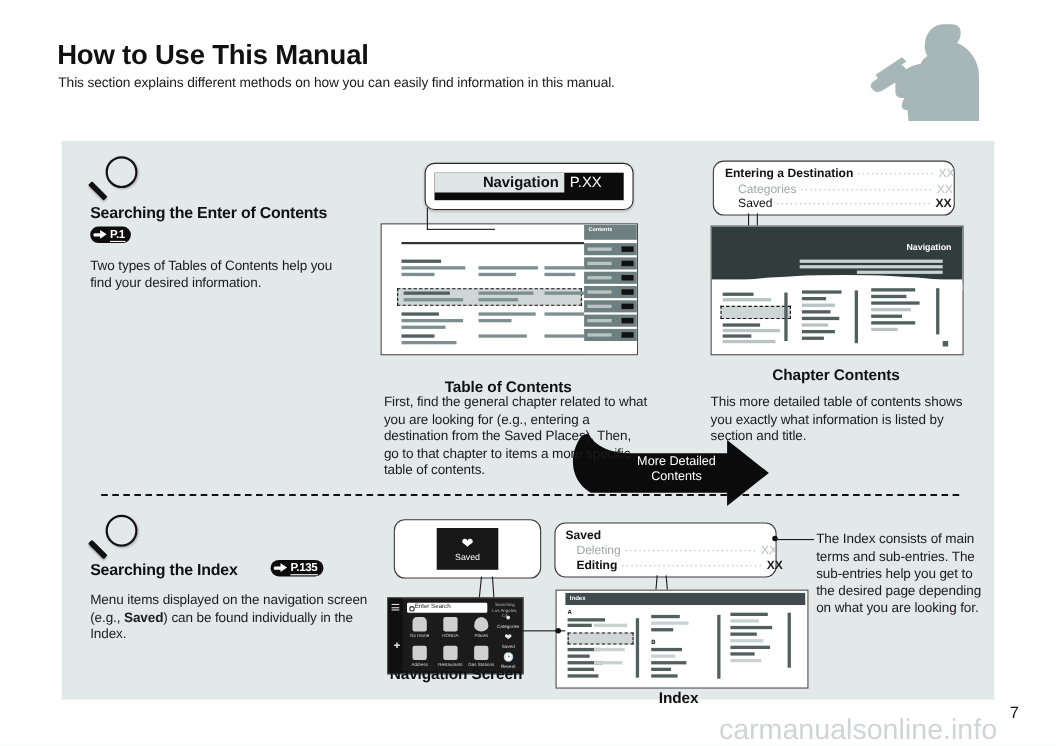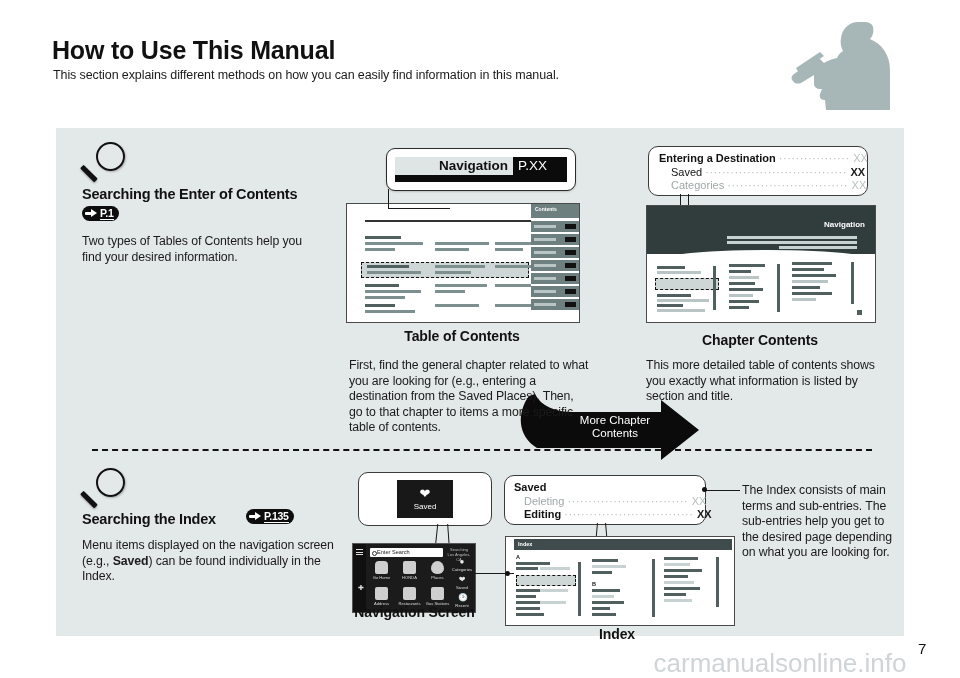--- a/index.html
+++ b/index.html
@@ -351,41 +351,41 @@
     </div>
 
     <div class="ln" style="left:332px;top:61px;width:1.4px;height:20px;"></div>
     <div class="ln" style="left:332px;top:80px;width:62px;height:1.4px;"></div>
 
     <div class="blackarrow">
       <svg viewBox="0 0 190 72" width="190" height="72">
         <path fill="#0b0b0b" d="M18 6 C6 22 6 46 26 58 L150 58 L150 70 L188 40 L150 10 L150 22 L62 22 C44 22 30 16 24 4 Z"></path>
       </svg>
       <div class="txt">
-        <div>More Chapter</div>
+        <div>More Detailed</div>
         <div>Contents</div>
       </div>
     </div>
 
     <div class="callout" style="left:592px;top:18px;width:218px;height:48px;">
       <div style="position:absolute;left:10px;top:5px;right:8px;">
         <div class="co-line">
           <span class="nm">Entering a Destination</span>
           <span class="dots"> ················· </span>
           <span class="pg grey">XX</span>
         </div>
         <div class="co-line" style="padding-left:12px;">
+          <span class="nm grey">Categories</span>
+          <span class="dots"> ····························· </span>
+          <span class="pg grey">XX</span>
+        </div>
+        <div class="co-line" style="padding-left:12px;">
           <span class="nm" style="font-weight:normal;">Saved</span>
           <span class="dots"> ·································· </span>
           <span class="pg">XX</span>
-        </div>
-        <div class="co-line" style="padding-left:12px;">
-          <span class="nm grey">Categories</span>
-          <span class="dots"> ····························· </span>
-          <span class="pg grey">XX</span>
         </div>
       </div>
     </div>
 
     <div class="ln" style="left:624px;top:66px;width:1.4px;height:76px;"></div>
     <div class="ln" style="left:632px;top:66px;width:1.4px;height:76px;"></div>
 
     <div class="thumb" id="chap-thumb" style="left:590px;top:77px;">
       <div class="hdr">
         <div class="nav">Navigation</div>
@@ -419,21 +419,21 @@
       <div class="bar dk" style="left:145px;top:62px;width:32px;"></div>
       <div class="bar dk" style="left:145px;top:68px;width:44px;"></div>
       <div class="bar" style="left:145px;top:74px;width:36px;background:#b9c4c4;"></div>
       <div class="bar dk" style="left:145px;top:80px;width:28px;"></div>
       <div class="bar dk" style="left:145px;top:86px;width:40px;"></div>
       <div class="bar" style="left:145px;top:92px;width:24px;background:#b9c4c4;"></div>
       <div class="bar dk" style="left:204px;top:56px;width:3px;height:42px;"></div>
       <div class="bar dk" style="left:210px;top:104px;width:5px;height:5px;"></div>
     </div>
 
-    <div class="cap big" style="left:290px;top:200px;width:232px;">Table of Contents</div>
+    <div class="cap big" style="left:290px;top:215px;width:232px;">Table of Contents</div>
     <div class="body-txt" style="left:293px;top:230px;width:240px;">First, find the general chapter related to what you are looking for (e.g., entering a destination from the Saved Places). Then, go to that chapter to items a more specific table of contents.</div>
 
     <div class="cap big" style="left:590px;top:204px;width:228px;">Chapter Contents</div>
     <div class="body-txt" style="left:590px;top:230px;width:232px;">This more detailed table of contents shows you exactly what information is listed by section and title.</div>
 
     <div class="mag" style="left:24px;top:340px;">
       <div class="ring"></div>
         <div class="handle"></div>
     </div>
 

